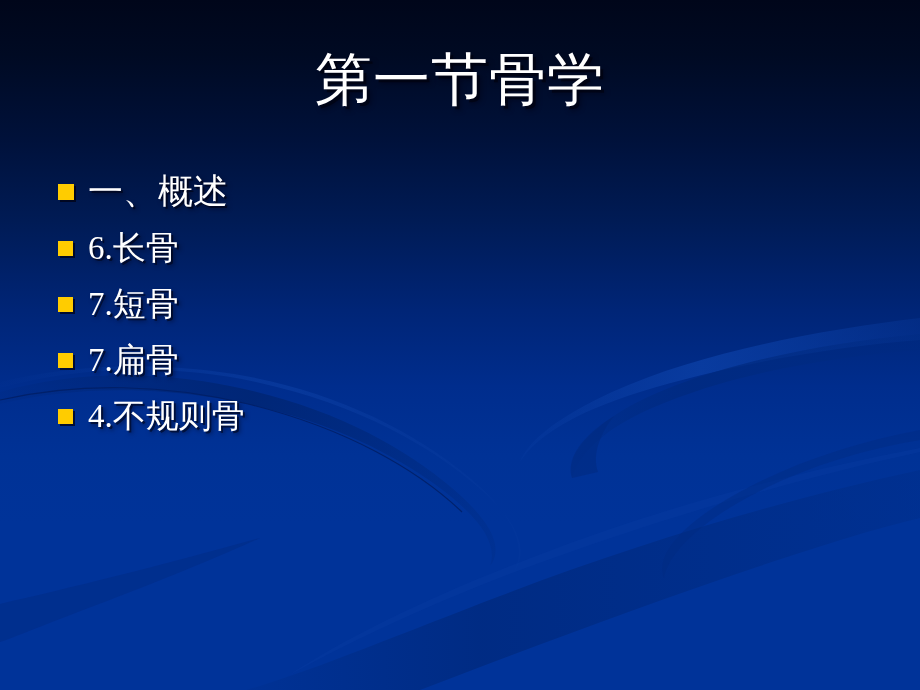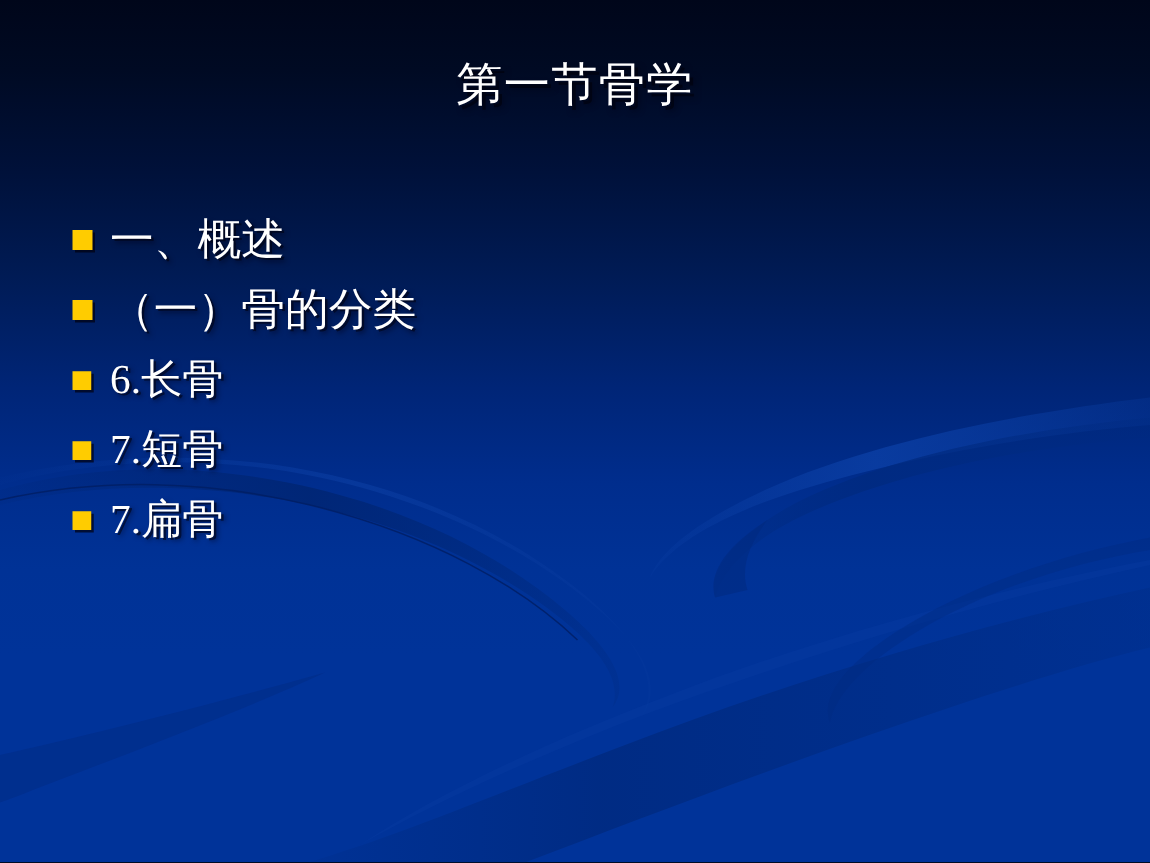--- a/index.html
+++ b/index.html
@@ -42,21 +42,21 @@
     position: absolute;
     left: 0;
     top: 48px;
     width: 920px;
     text-align: center;
   }
 
   #title-text {
     display: inline-block;
     color: #ffffff;
-    font-size: 37px;
+    font-size: 57px;
     line-height: 1.12;
     letter-spacing: 1px;
     text-shadow:
        3px 3px 0 rgba(0,0,10,0.55),
        4px 4px 5px rgba(0,0,20,0.60);
     white-space: nowrap;
   }
 
   
   #bullet-list {
@@ -160,36 +160,36 @@
     <span id="title-text">第一节骨学</span>
   </div>
 
   <div id="bullet-list">
 
     <div class="bullet-row row-a">
       <span class="bullet-marker"></span>
       <span class="bullet-text">一、概述</span>
     </div>
 
-    <div class="bullet-row row-a">
-      <span class="bullet-marker"></span>
-      <span class="bullet-text">（一）骨的分类</span>
-    </div>
 
     <div class="bullet-row row-b">
       <span class="bullet-marker"></span>
       <span class="bullet-text">6.长骨</span>
     </div>
 
     <div class="bullet-row row-b">
       <span class="bullet-marker"></span>
       <span class="bullet-text">7.短骨</span>
     </div>
 
     <div class="bullet-row row-b">
       <span class="bullet-marker"></span>
       <span class="bullet-text">7.扁骨</span>
     </div>
 
+    <div class="bullet-row row-b">
+      <span class="bullet-marker"></span>
+      <span class="bullet-text">4.不规则骨</span>
+    </div>
 
   </div>
 
 </div>
 
 </body></html>

